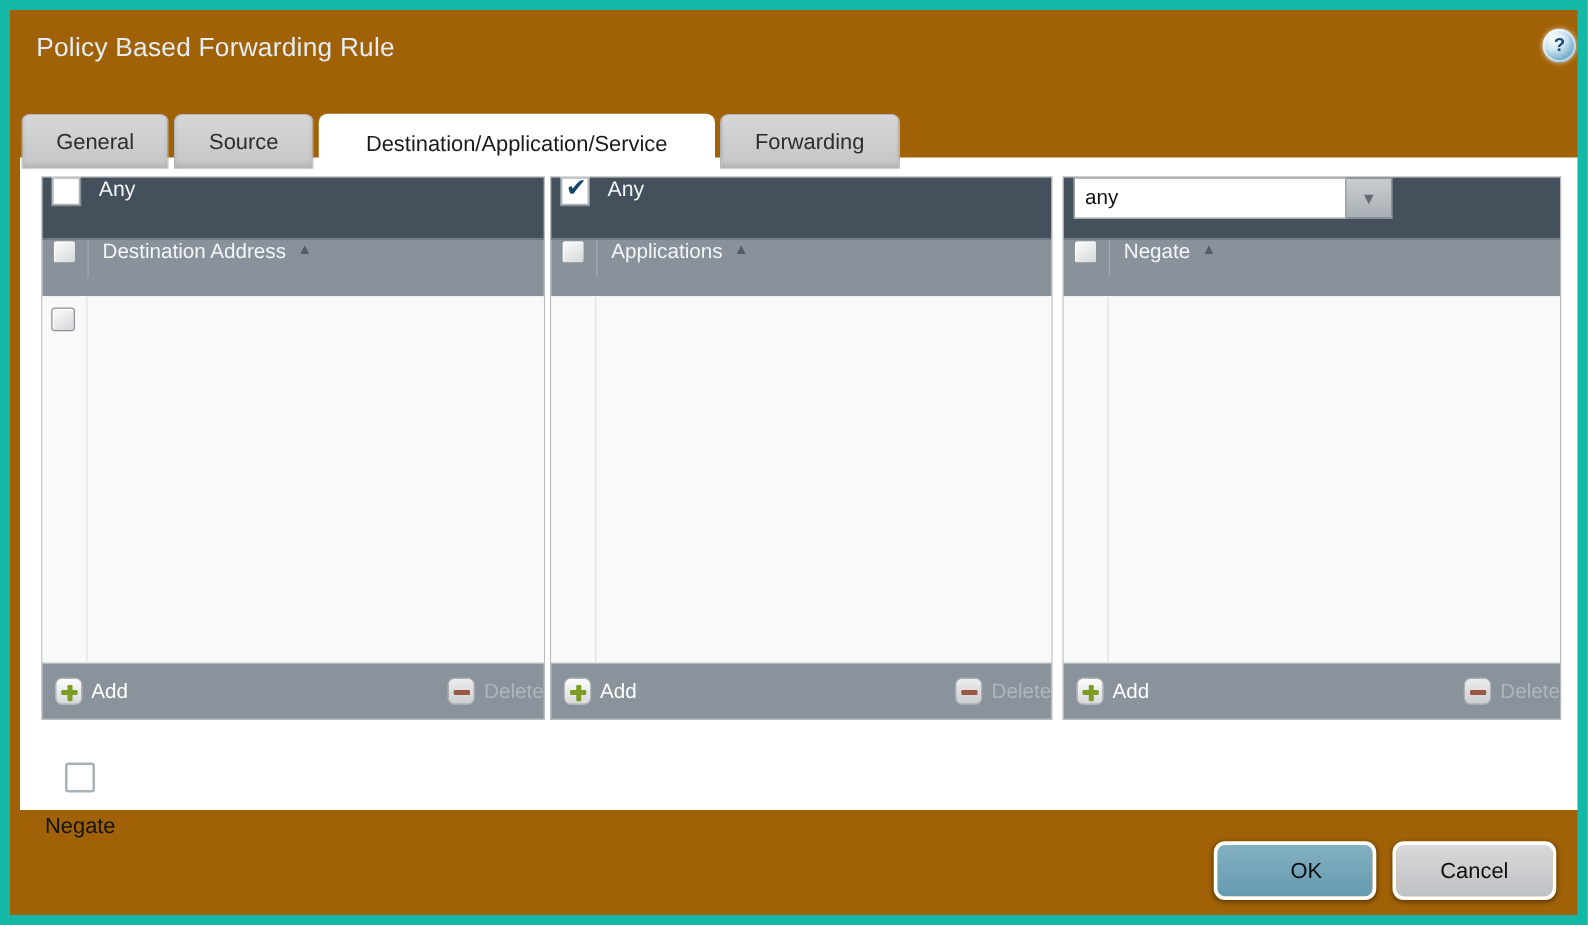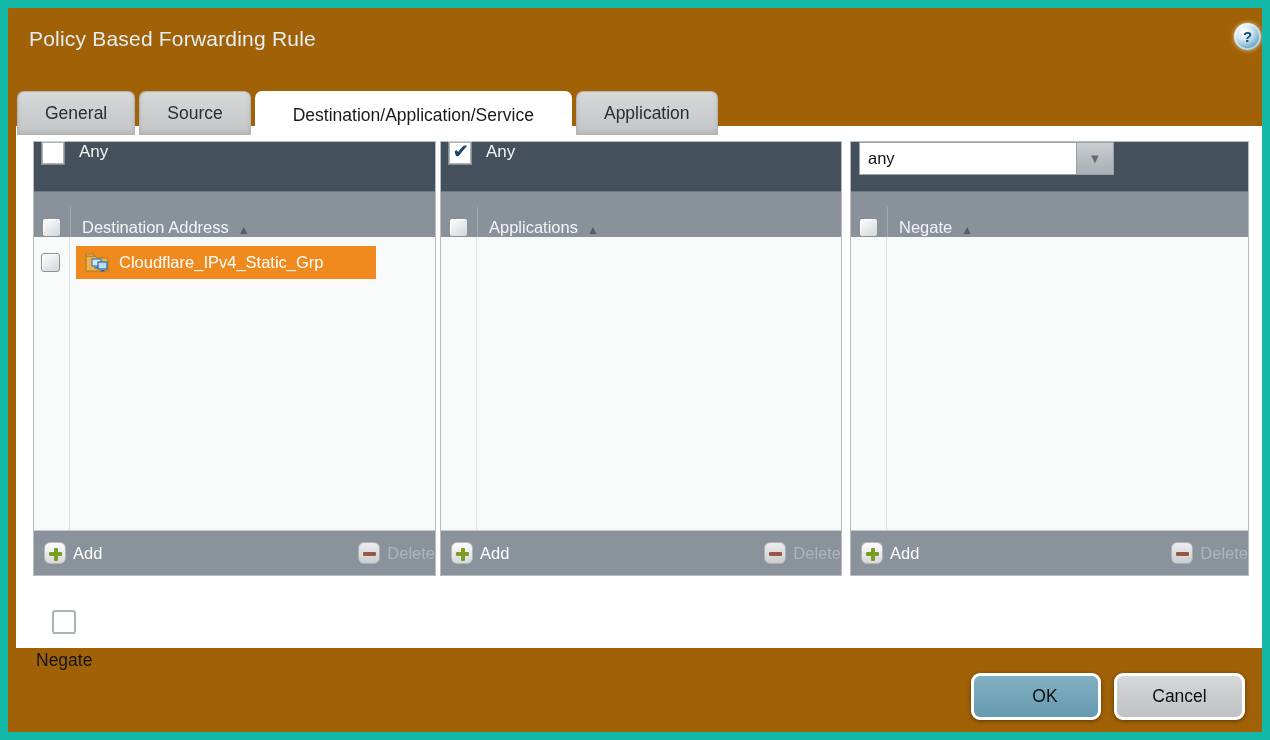--- a/index.html
+++ b/index.html
@@ -37,21 +37,21 @@
   .panel.p2 { left:424px; width:402px; }
   .panel.p3 { left:834px; width:399px; }
 
   .anybar { height:49px; background:#44515c; display:flex; align-items:flex-start; padding-left:8px; flex:0 0 auto; }
   .anybar .any-label { color:#f1f4f6; font-size:17px; margin-left:15px; }
 
   .cb-white { width:22px; height:22px; background:#ffffff; border:1px solid #aab3b8;
     box-shadow: 0 0 0 1px rgba(255,255,255,.35); display:flex; align-items:center; justify-content:center; cursor:pointer; flex:0 0 auto; }
   .cb-white .check { color:#16486c; font-size:20px; line-height:1; margin-top:-5px; margin-left:2px; }
 
-  .colhead { height:46px; background:#89919a; display:flex; align-items:flex-end; padding-left:8px; flex:0 0 auto;
+  .colhead { height:46px; background:#89919a; display:flex; align-items:flex-start; padding-left:8px; flex:0 0 auto;
     border-top:1px solid #6f777f; }
   .cb3d { width:19px; height:19px; border:1px solid #8a9197; border-radius:3px;
     background: linear-gradient(145deg, #ffffff 0%, #e8eaeb 50%, #d4d7d9 100%);
     box-shadow: inset 1px 1px 1px rgba(255,255,255,.9); cursor:pointer; flex:0 0 auto; }
   .headsep { width:1px; height:30px; background:#a2a9b0; margin-left:9px; }
   .colhead .head-label { color:#f3f5f7; font-size:16.5px; margin-left:11px; cursor:pointer; }
   .sort { color:#565d64; font-size:12px; margin-left:9px; cursor:pointer; }
 
   .list { flex:1 1 auto; background:#f8f9f9; position:relative; overflow:hidden; }
   .list .cbcol-line { position:absolute; left:35px; top:0; bottom:0; width:1px; background:#e0e3e4; }
@@ -102,51 +102,40 @@
 
   <div class="title">Policy Based Forwarding Rule</div>
   <div class="help">
     <span>?</span>
   </div>
 
   <div class="tabs">
     <div class="tab">General</div>
     <div class="tab">Source</div>
     <div class="tab active">Destination/Application/Service</div>
-    <div class="tab">Application</div>
+    <div class="tab">Forwarding</div>
   </div>
 
   <div class="content">
 
     <div class="panel p1">
       <div class="anybar">
         <span class="cb-white"></span>
         <span class="any-label">Any</span>
       </div>
       <div class="colhead">
         <span class="cb3d"></span>
         <span class="headsep"></span>
         <span class="head-label">Destination Address</span>
         <span class="sort">▲</span>
       </div>
       <div class="list">
         <div class="cbcol-line"></div>
         <div class="listrow">
           <span class="cb3d"></span>
-          <div class="item-selected">
-            <svg class="grp-icon" width="25" height="21" viewBox="0 0 25 21">
-              <path d="M1 4 h9 l2 2 h11 v13 h-22 z" fill="#eeb14e" stroke="#a5791f" stroke-width="1"></path>
-              <path d="M1 4 v-2 h7 l2 2 z" fill="#f3c36b" stroke="#a5791f" stroke-width="1"></path>
-              <rect x="7" y="7" width="9" height="7" fill="#cfe7f8" stroke="#3c79b4" stroke-width="1.2"></rect>
-              <rect x="9.5" y="15" width="4" height="1.6" fill="#3c79b4"></rect>
-              <rect x="13" y="10" width="9" height="7" fill="#bcdcf4" stroke="#2f6aa5" stroke-width="1.2"></rect>
-              <rect x="15.5" y="18" width="4" height="1.6" fill="#2f6aa5"></rect>
-            </svg>
-            <span class="item-label">Cloudflare_IPv4_Static_Grp</span>
-          </div>
         </div>
       </div>
       <div class="panelfoot">
         <span class="footbtn">
           <span class="sq-icon plus"></span>
           <span class="blabel">Add</span>
         </span>
         <span class="footbtn disabled">
           <span class="sq-icon minus dim"></span>
           <span class="blabel">Delete</span>

